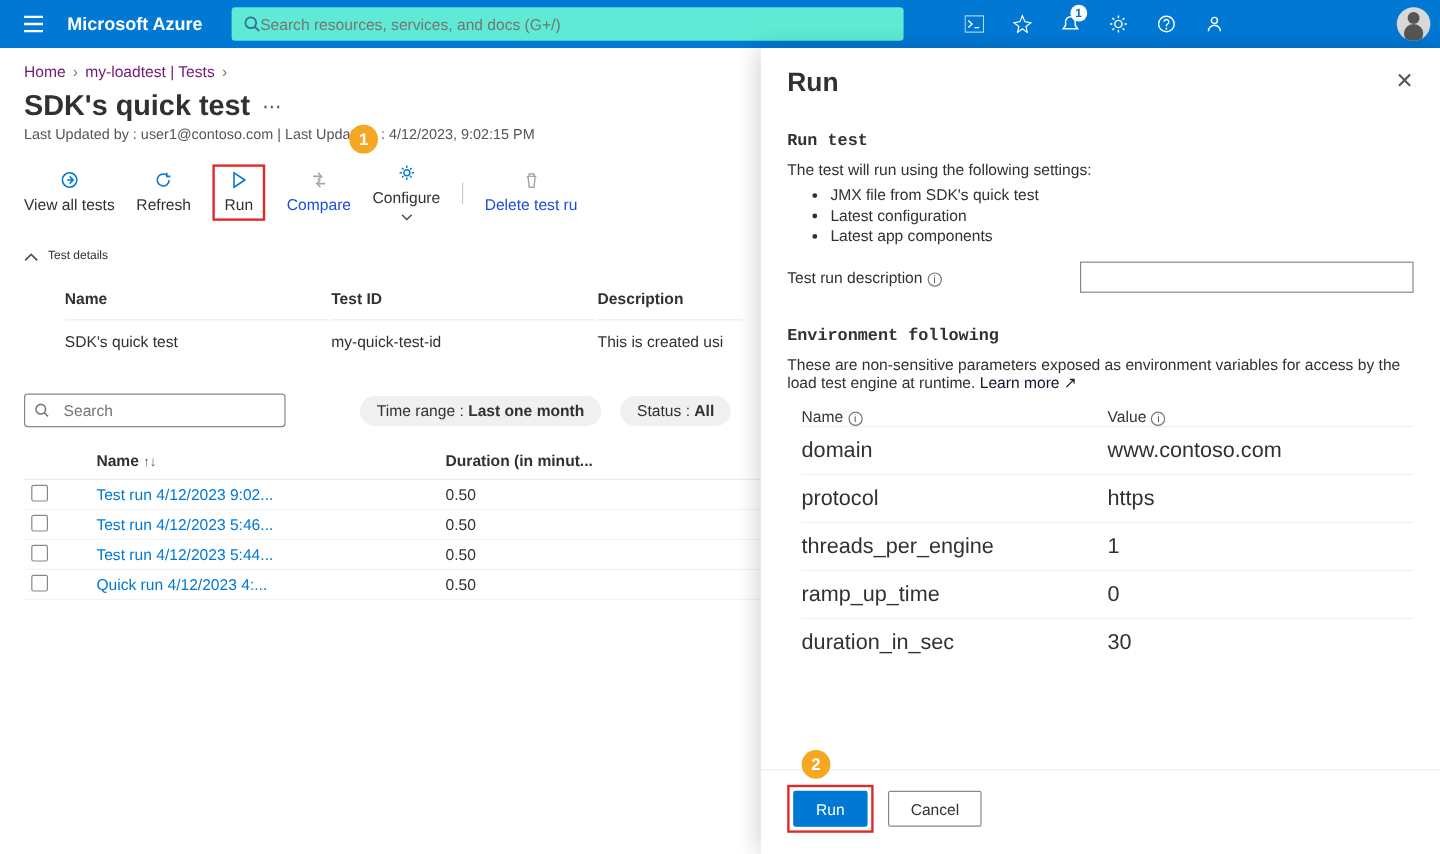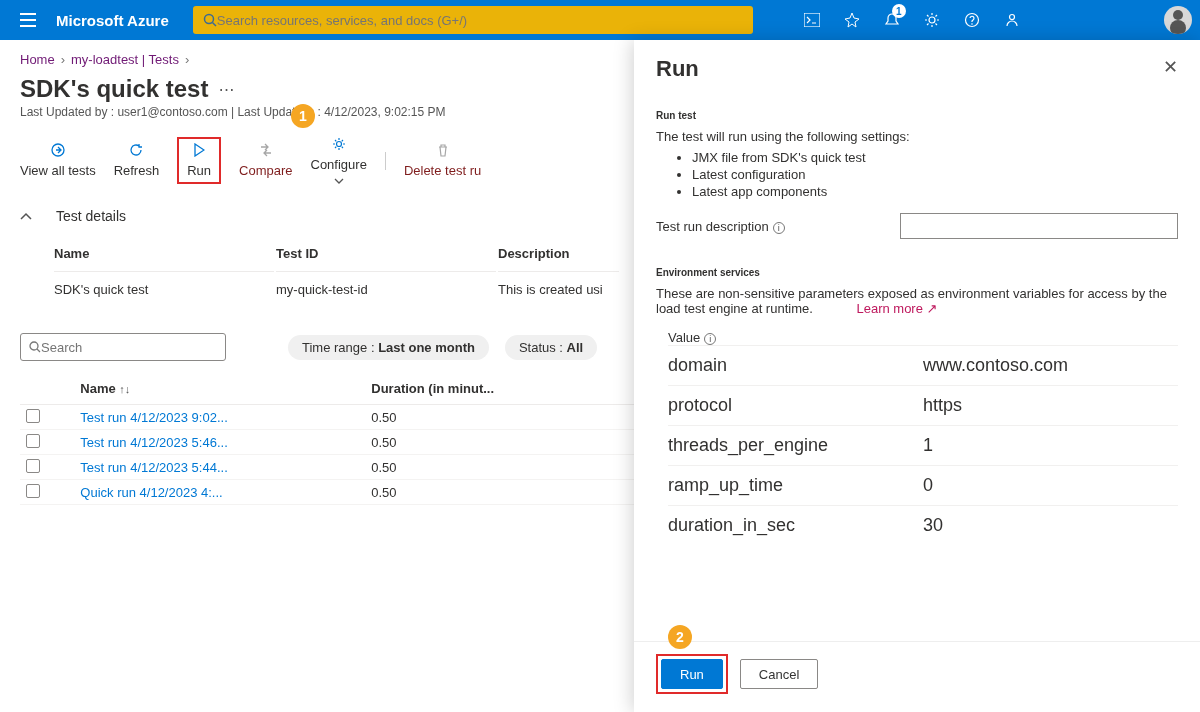--- a/index.html
+++ b/index.html
@@ -2,21 +2,21 @@
 <html><head>
 <meta charset="utf-8">
 <style>
   * { box-sizing: border-box; margin: 0; padding: 0; }
   body { font-family: "Segoe UI", Arial, sans-serif; font-size: 13px; color: #323130; background: #fff; width: 1200px; height: 712px; overflow: hidden; position: relative; }
   
   
   .topbar { background: #0078d4; height: 40px; display: flex; align-items: center; color: #fff; padding: 0 8px; }
   .hamburger { width: 40px; height: 40px; display:flex; align-items:center; justify-content:center; cursor:pointer; }
   .brand { font-weight:600; font-size:15px; margin-left:8px; margin-right:24px; white-space:nowrap; }
-  .search-box { flex:1; background:#eab308; height:28px; border-radius:3px; display:flex; align-items:center; padding:0 10px; color:#3b6a94; max-width:560px; }
+  .search-box { flex:1; background:#5eead4; height:28px; border-radius:3px; display:flex; align-items:center; padding:0 10px; color:#3b6a94; max-width:560px; }
   .search-box input { flex:1; border:none; background:transparent; outline:none; font-size:13px; color:#333; }
   .top-icons { display:flex; align-items:center; margin-left:auto; }
   .top-icon { width:40px; height:40px; display:flex; align-items:center; justify-content:center; position:relative; cursor:pointer; }
   .badge { position:absolute; top:4px; right:6px; background:#fff; color:#0078d4; font-size:10px; font-weight:600; width:14px; height:14px; border-radius:50%; display:flex; align-items:center; justify-content:center; }
   .user-block { margin-left:12px; text-align:right; font-size:12px; line-height:14px; }
   .user-block .sub { font-size:12px; font-weight:600; opacity:.9;margin-top:48px; }
   .avatar { width:28px; height:28px; border-radius:50%; background:#d8d8d8; margin-left:10px; position:relative; overflow:hidden; }
   .avatar::after { content:""; position:absolute; bottom:-2px; left:6px; width:16px; height:16px; border-radius:50%; background:#555; }
   .avatar::before { content:""; position:absolute; top:4px; left:9px; width:10px; height:10px; border-radius:50%; background:#555; }
   
@@ -26,65 +26,65 @@
   .breadcrumb a { color:#701a75; text-decoration:none; cursor:pointer; }
   .breadcrumb .sep { color:#777; }
   .title-row { display:flex; align-items:center; gap:10px; margin-top:8px; }
   .title { font-size:24px; font-weight:600; }
   .subtitle { font-size:12px; color:#555; margin-top:2px; }
   
   
   .toolbar { display:flex; gap:18px; align-items:center; margin-top:18px; color:#323130; }
   .tool { display:flex; align-items:center; gap:6px; cursor:pointer; font-size:13px;flex-direction:column; }
   .tool svg { color:#0078d4; }
-  .tool.disabled { color:#7f1d1d; }
+  .tool.disabled { color:#1d4ed8; }
   .tool.disabled svg { color:#a6a6a6; }
   .run-highlight { border:2px solid #e02a2a; padding:4px 8px; }
   .divider-vert { width:1px; height:18px; background:#ccc; }
   
   
-  .section-header { display:flex; align-items:center; gap:24px; margin-top:24px; cursor:pointer; font-size:14px; }
+  .section-header { display:flex; align-items:center; gap:8px; margin-top:24px; cursor:pointer; font-size:10px; }
   .details-table { margin-top:10px; margin-left:32px; }
   .details-table th { text-align:left; font-weight:600; font-size:13px; padding:10px 16px 8px 0; color:#323130; }
   .details-table td { padding:10px 16px 10px 0; font-size:13px; border-top:1px solid #edebea; }
   
   .filter-row { display:flex; gap:16px; align-items:center; margin-top:24px; }
-  .search-input { flex:0 0 170px; border:1px solid #8a8886; border-radius:3px; height:28px; display:flex; align-items:center; padding:2px 8px; gap:0; color:#555; }
+  .search-input { flex:0 0 170px; border:1px solid #8a8886; border-radius:3px; height:28px; display:flex; align-items:center; padding:2px 8px; gap:12px; color:#555; }
   .search-input input { border:none; outline:none; flex:1; font-size:13px; }
   .pill { background:#f0f0f0; border-radius:14px; padding:5px 14px; font-size:13px; }
   .pill b { font-weight:600; }
   
   .runs-table { margin-top:12px; width:100%; border-collapse:collapse; }
   .runs-table th { text-align:left; font-weight:600; font-size:13px; padding:8px 6px; border-bottom:1px solid #edebea; white-space:nowrap; overflow:hidden; text-overflow:ellipsis; max-width:150px;margin-left:40px; }
   .runs-table td { padding:1px 6px; font-size:13px; border-bottom:1px solid #f4f3f2; white-space:nowrap; overflow:hidden; text-overflow:ellipsis; max-width:150px; }
   .runs-table a { color:#0078d4; text-decoration:none; }
   .chk { width:14px; height:14px; border:1px solid #8a8886; display:inline-block; border-radius:2px; }
   .desc-input { border:1px solid #8a8886; height:22px; width:80px; }
   
   
   .annot { width:24px; height:24px; border-radius:50%; background:#f5a623; color:#fff; font-weight:600; display:flex; align-items:center; justify-content:center; position:absolute; z-index:50; font-size:14px; }
   
   
   .panel { position:absolute; top:40px; right:0; bottom:0; width:566px; background:#fff; box-shadow:-2px 0 18px rgba(0,0,0,.18); display:flex; flex-direction:column; z-index:20; }
   .panel-head { display:flex; justify-content:space-between; align-items:flex-start; padding:16px 22px 6px; }
   .panel-head h2 { font-size:22px; font-weight:600; }
   .close-x { font-size:18px; color:#555; cursor:pointer; }
   .panel-body { padding:6px 22px 14px; overflow:auto; flex:1; font-size:13px; }
-  .panel-body h3 { font-size:10px; font-weight:600; margin-top:16px; margin-bottom:8px; }
+  .panel-body h3 { font-size:14px; font-weight:600; margin-top:16px; margin-bottom:8px;font-family:Liberation Mono, monospace; }
   .panel-body ul { margin:6px 0 0 36px; }
   .panel-body li { margin:2px 0; }
   .field-row { display:flex; align-items:center; gap:24px; margin-top:14px; }
   .field-row label { flex:0 0 220px; }
   .text-input { border:1px solid #8a8886; height:26px; flex:1; padding:0 6px; }
   .info-circle { display:inline-flex; width:12px; height:12px; border:1px solid #777; border-radius:50%; font-size:9px; align-items:center; justify-content:center; color:#555; margin-left:4px; }
   .env-head { display:flex; margin-top:10px; color:#333; }
   .env-head div { flex:1; font-size:13px; font-weight:400; }
   .env-row { display:flex; border-top:1px solid #f1f0ef; padding:9px 0; margin-left:12px; }
   .env-row div { flex:1; font-size:18px; }
-  .learn-link { color:#be185d; text-decoration:none;margin-left:40px; }
+  .learn-link { color:#0f172a; text-decoration:none; }
   
   .panel-foot { padding:12px 22px 18px; display:flex; gap:12px; align-items:center; border-top:1px solid #eee; position:relative; }
   .btn { height:30px; padding:0 18px; font-size:13px; border-radius:2px; cursor:pointer; }
   .btn-primary { background:#0078d4; color:#fff; border:1px solid #0078d4; }
   .btn-secondary { background:#fff; color:#333; border:1px solid #8a8886; }
   .run-btn-highlight { border:2px solid #e02a2a; padding:3px; display:inline-flex; }
   
   .sort-icon { font-size:11px; color:#555; }
   .ellipsis { font-size:16px; color:#555; cursor:pointer; letter-spacing:1px; }
 </style>
@@ -311,27 +311,28 @@
         <li>Latest app components</li>
       </ul>
 
     <div class="field-row">
       <label>
         <span>Test run description</span><span class="info-circle">i</span>
       </label>
       <input class="text-input" style="">
     </div>
 
-    <h3 style="margin-top:28px">Environment services</h3>
+    <h3 style="margin-top:28px">Environment following</h3>
     <p>
       <span>These are non-sensitive parameters exposed as environment variables for access by the load test engine at runtime.</span>
       <a href="#" class="learn-link"><span>Learn more</span> ↗</a>
     </p>
 
     <div class="env-head" style="margin-top:14px; margin-left:12px">
+      <div><span>Name</span><span class="info-circle">i</span></div>
       <div><span>Value</span><span class="info-circle">i</span></div>
     </div>
     <div id="env-rows">
         <div class="env-row">
           <div>domain</div>
           <div>www.contoso.com</div>
         </div>
         <div class="env-row">
           <div>protocol</div>
           <div>https</div>

